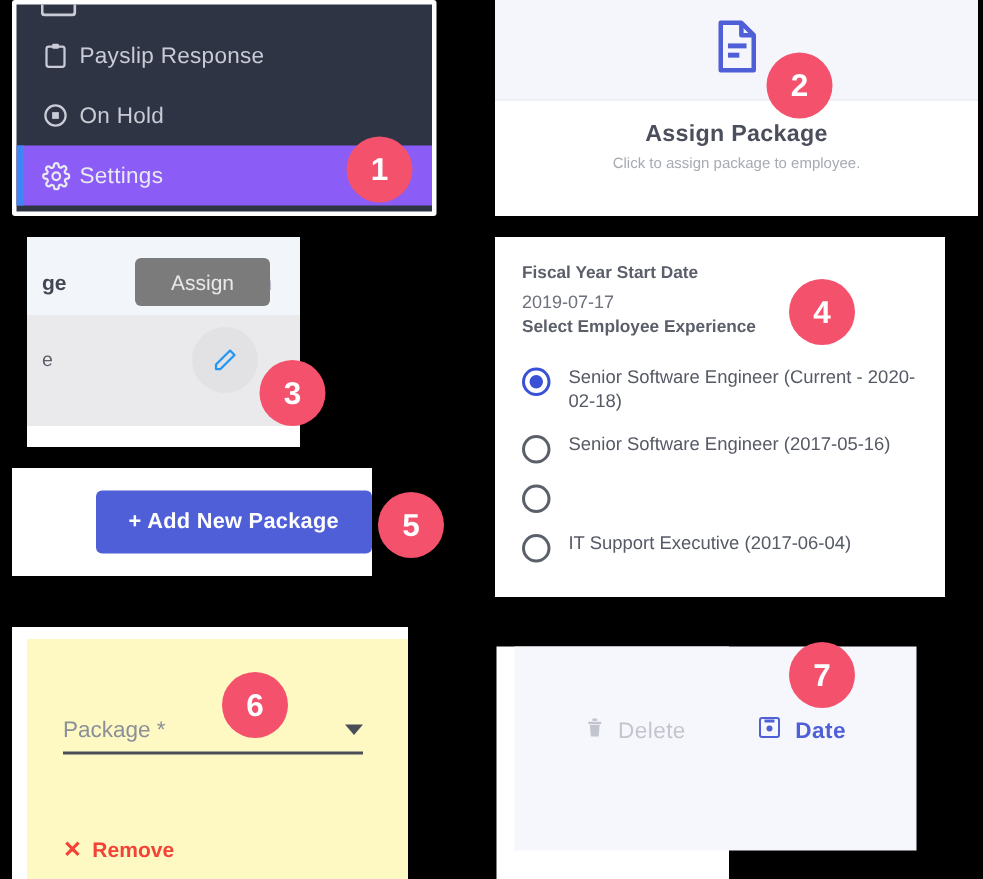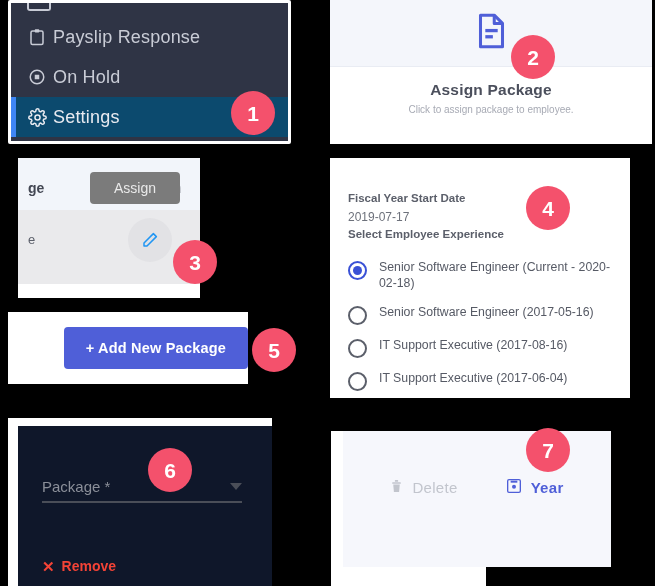--- a/index.html
+++ b/index.html
@@ -27,22 +27,22 @@
 
   
   #p1{left:8px;top:0px;width:283px;height:144px;background:#ffffff;padding:3px;border-radius:2px;}
   #p1 .inner{background:#2f3445;width:100%;height:100%;position:relative;overflow:hidden;}
   .nav-item{
     display:flex;align-items:center;height:40px;position:relative;
     padding-left:42px;box-sizing:border-box;
   }
   .nav-item .nav-ico{position:absolute;left:16px;top:50%;transform:translateY(-50%);
     width:20px;height:20px;display:flex;align-items:center;justify-content:center;}
-  .nav-item .nav-label{color:#c9ccd6;font-size:18px;letter-spacing:.2px;}
-  .nav-item.active{background:#0c4a6e;}
+  .nav-item .nav-label{color:#c9ccd6;font-size:15px;letter-spacing:.2px;}
+  .nav-item.active{background:#8b5cf6;}
   .nav-item.active .nav-label{color:#e8eaf0;}
   .nav-item.active::before{
     content:"";position:absolute;left:0;top:0;bottom:0;width:5px;background:#3f86f5;
   }
   #nav-top-stub{height:14px;}
   #nav-top-stub .stub{
     position:absolute;left:16px;top:-8px;width:20px;height:14px;
     border:2px solid #c9ccd6;border-top:none;border-radius:0 0 3px 3px;
   }
 
@@ -65,21 +65,21 @@
     display:flex;align-items:center;justify-content:center;
   }
   #p3 .tbody{height:74px;background:#eaeaec;position:relative;}
   #p3 .cell-name{position:absolute;left:10px;top:22px;font-size:13px;color:#5b5f6a;}
   #p3 .edit-wrap{
     position:absolute;left:110px;top:8px;width:44px;height:44px;border-radius:50%;
     background:#e2e2e5;display:flex;align-items:center;justify-content:center;
   }
 
   
-  #p4{left:330px;top:158px;width:300px;height:240px;background:#ffffff;padding:32px 18px;}
+  #p4{left:330px;top:158px;width:300px;height:240px;background:#ffffff;padding:16px 18px;}
   .f-label{font-size:11.5px;font-weight:bold;color:#5b5f6a;line-height:1.55;}
   .f-value{font-size:12px;color:#6d717b;line-height:1.55;}
   .radio-list{margin-top:16px;}
   .radio-row{display:flex;align-items:flex-start;margin-bottom:13px;}
   .radio-row:last-child{margin-bottom:0;}
   .rad{
     width:19px;height:19px;border-radius:50%;border:2px solid #5b5f6a;
     box-sizing:border-box;flex:0 0 auto;margin-right:12px;margin-top:1px;
     display:flex;align-items:center;justify-content:center;
   }
@@ -91,21 +91,21 @@
   #p5{left:8px;top:312px;width:240px;height:72px;background:#ffffff;
       display:flex;align-items:center;justify-content:flex-end;}
   .btn-primary{
     background:#4f5fd8;color:#ffffff;border:none;border-radius:4px;
     font-size:14.5px;font-weight:bold;letter-spacing:.2px;
     padding:13px 22px;font-family:"Liberation Sans",sans-serif;cursor:pointer;
   }
 
   
   #p6{left:8px;top:418px;width:264px;height:168px;background:#ffffff;padding:8px 0 0 10px;box-sizing:border-box;}
-  #p6 .inner{background:#0f172a;width:100%;height:100%;position:relative;}
+  #p6 .inner{background:#fef9c3;width:100%;height:100%;position:relative;}
   .select-field{position:absolute;left:24px;top:52px;width:200px;}
   .select-row{display:flex;align-items:flex-end;justify-content:space-between;padding-bottom:6px;}
   .select-placeholder{font-size:15px;color:#8b8f99;}
   .caret{width:0;height:0;border-left:6px solid transparent;border-right:6px solid transparent;
     border-top:7px solid #4a4e58;margin-bottom:5px;}
   .select-underline{height:1.5px;background:#4a4e58;}
   .remove-link{position:absolute;left:24px;top:132px;display:flex;align-items:center;gap:7px;
     color:#f44336;font-size:14px;font-weight:bold;cursor:pointer;}
   .remove-x{font-size:15px;font-weight:bold;line-height:1;}
 
@@ -205,21 +205,20 @@
     <div class="radio-row">
       <span class="rad on"></span>
       <span class="rtext">Senior Software Engineer (Current - 2020-02-18)</span>
     </div>
     <div class="radio-row">
       <span class="rad"></span>
       <span class="rtext">Senior Software Engineer (2017-05-16)</span>
     </div>
     <div class="radio-row">
       <span class="rad"></span>
-      <span class="rtext">IT Support Executive (2017-08-16)</span>
     </div>
     <div class="radio-row">
       <span class="rad"></span>
       <span class="rtext">IT Support Executive (2017-06-04)</span>
     </div>
   </div>
 </div>
 <div class="badge" style="left:526px;top:186px;">4</div>
 
 <div class="panel" id="p5">
@@ -258,16 +257,16 @@
     <span>Delete</span>
   </span>
   <span class="act save">
     <span>
       <svg width="16" height="16" viewBox="0 0 24 24" fill="none" stroke="#4f5fd8" stroke-width="2">
         <rect x="2.5" y="2.5" width="19" height="19" rx="2"></rect>
         <circle cx="12" cy="13" r="3" fill="#4f5fd8" stroke="none"></circle>
         <rect x="7" y="4" width="10" height="3" fill="#4f5fd8" stroke="none"></rect>
       </svg>
     </span>
-    <span>Year</span>
+    <span>Date</span>
   </span>
 </div>
 <div class="badge" style="left:526px;top:428px;">7</div>
 
 </body></html>

